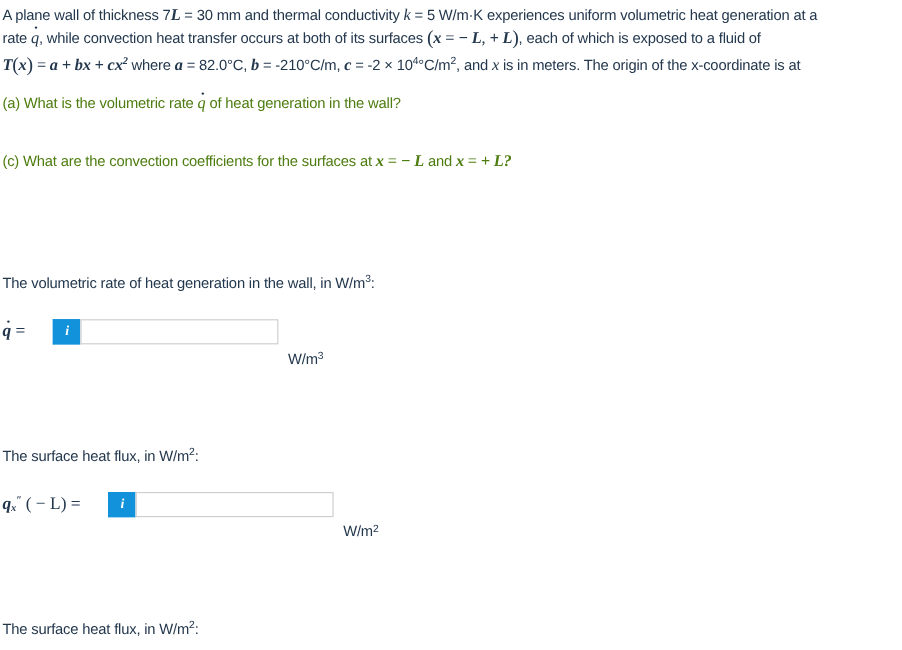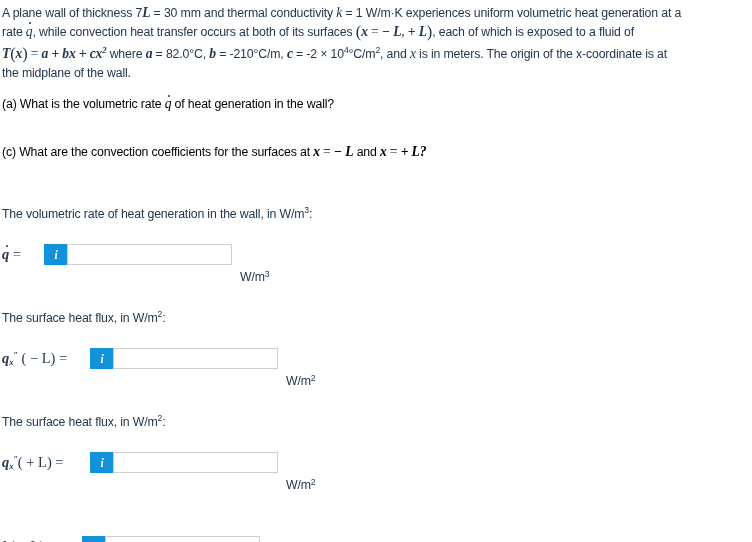--- a/index.html
+++ b/index.html
@@ -69,30 +69,31 @@
     border-radius: 50%;
     background: #23374d;
   }
   .dprime { font-style: normal; letter-spacing: -0.5px; }
 
   
   .qpart {
     font-size: 12.3px;
     line-height: 16px;
     letter-spacing: -0.15px;
-    color: #000000;
+    color: #4d7c0f;
   }
 
   
   .ansblock { }
   .anslabel {
     font-size: 12.3px;
     line-height: 16px;
     letter-spacing: -0.15px;
     color: #23374d;
+    margin-top: 40px;
   }
   .ansrow {
     display: flex;
     align-items: center;
     margin-top: 3px;
   }
   .varlabel {
     font-family: "Liberation Serif", serif;
     font-size: 14.5px;
     font-style: italic;
@@ -142,28 +143,27 @@
     margin-top: 44px;
   }
   .unit sup { font-size: 8.6px; vertical-align: 4px; }
 </style>
 </head>
 <body>
 
 <div class="page">
 
   <div class="stmt">
-    <p><span>A plane wall of thickness 7</span><span class="mathb">L</span><span> =  30 mm and thermal conductivity </span><span class="mathi">k</span><span> =  1 W/m·K experiences uniform volumetric heat generation at a</span></p>
+    <p><span>A plane wall of thickness 7</span><span class="mathb">L</span><span> =  30 mm and thermal conductivity </span><span class="mathi">k</span><span> =  5 W/m·K experiences uniform volumetric heat generation at a</span></p>
 
     <p><span>rate </span><span class="mathi dotq">q</span><span>, while convection heat transfer occurs at both of its surfaces </span><span class="bigparen">(</span><span class="mathb">x</span><span class="mathn"> = </span><span class="mathb"> − L</span><span class="mathn">, </span><span class="mathb"> + L</span><span class="bigparen">)</span><span>, each of which is exposed to a fluid of</span></p>
 
 
     <p><span class="mathb">T</span><span class="bigparen">(</span><span class="mathb">x</span><span class="bigparen">)</span><span class="mathn"> = </span><span class="mathb">a + bx + cx</span><sup class="sm mathb">2</sup><span> where </span><span class="mathb">a</span><span> =  82.0°C, </span><span class="mathb">b</span><span> =  -210°C/m, </span><span class="mathb">c</span><span> =  -2 × 10</span><sup class="sm">4</sup><span>°C/m</span><sup class="sm">2</sup><span>, and </span><span class="mathi">x</span><span> is in meters. The origin of the x-coordinate is at</span></p>
 
-    <p>the midplane of the wall.</p>
   </div>
 
   <div style="height:14px"></div>
   <div class="qpart"><span>(a) What is the volumetric rate </span><span class="mathi dotq">q</span><span> of heat generation in the wall?</span></div>
 
   <div style="height:16px"></div>
 
   <div style="height:16px"></div>
   <div class="qpart"><span>(c) What are the convection coefficients for the surfaces at </span><span class="mathb">x</span><span class="mathn"> = </span><span class="mathb"> − L</span><span> and </span><span class="mathb">x</span><span class="mathn"> = </span><span class="mathb"> + L</span><span class="mathb">?</span></div>
 

